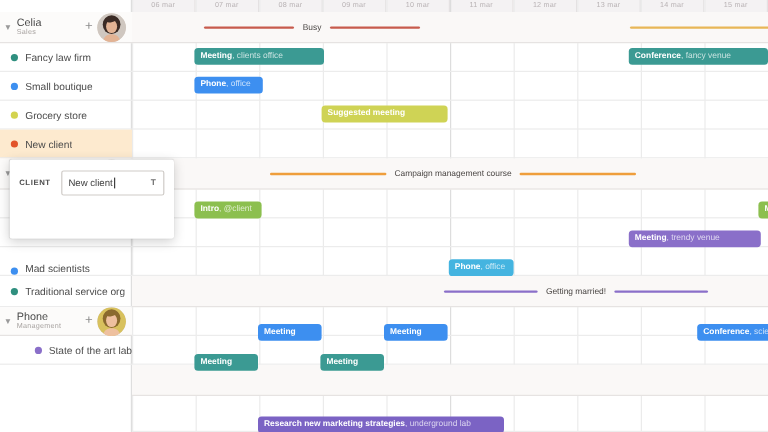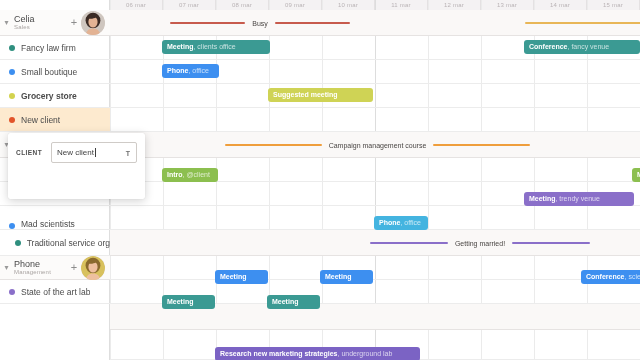--- a/index.html
+++ b/index.html
@@ -243,21 +243,21 @@
         </div>
       </div>
       <div class="side-row" style="top: 60px; height: 24px;">
         <div class="dot" style="background: rgb(61, 143, 240);"></div>
         <div class="client-name">Small boutique</div>
       </div>
       <div class="side-row" style="top: 36px; height: 24px;">
         <div class="dot" style="background: rgb(47, 143, 127);"></div>
         <div class="client-name">Fancy law firm</div>
       </div>
-      <div class="side-row" style="top: 84px; height: 24px; font-weight: bold;">
+      <div class="side-row" style="top: 84px; height: 24px;">
         <div class="dot" style="background: rgb(211, 211, 79);"></div>
         <div class="client-name">Grocery store</div>
       </div>
       <div class="side-row selected" style="top: 108px; height: 24px;">
         <div class="dot" style="background: rgb(226, 84, 42);"></div>
         <div class="client-name">New client</div>
       </div>
       <div class="side-row person" style="top: 132px; height: 26px;">
         <div class="chev">▾</div>
         <div class="person-text">
@@ -280,42 +280,42 @@
         <div class="client-name">Up and coming corp</div>
       </div>
       <div class="side-row" style="top: 182px; height: 24px;">
         <div class="dot" style="background: rgb(59, 191, 212);"></div>
         <div class="client-name">Creative collective</div>
       </div>
       <div class="side-row" style="top: 206px; height: 24px; align-items: flex-end;">
         <div class="dot" style="background: rgb(61, 143, 240);"></div>
         <div class="client-name">Mad scientists</div>
       </div>
-      <div class="side-row" style="top: 230px; height: 26px; justify-content: flex-end;">
+      <div class="side-row" style="top: 230px; height: 26px;">
         <div class="dot" style="background: rgb(47, 143, 127);"></div>
         <div class="client-name">Traditional service org</div>
       </div>
       <div class="side-row person" style="top: 256px; height: 24px;">
         <div class="chev">▾</div>
         <div class="person-text">
           <div class="person-name">Phone</div>
           <div class="person-role">Management</div>
         </div>
         <div class="plus-btn">+</div>
         <div class="avatar">
           <svg viewBox="0 0 24 24">
             <circle cx="12" cy="12" r="12" fill="#d8c15d"></circle>
             <ellipse cx="12" cy="9.5" rx="7.4" ry="7.8" fill="#8a6a2e"></ellipse>
             <ellipse cx="12" cy="11" rx="4.6" ry="5.6" fill="#eec09f"></ellipse>
             <path d="M4.7 24c.5-4.4 3.6-6.4 7.3-6.4s6.8 2 7.3 6.4z" fill="#eec09f"></path>
             <path d="M4.8 9.6c.3-4.4 3.3-6.6 7.2-6.6s6.9 2.2 7.2 6.6c-1.1-2.3-2.6-3-4.2-3.4-2 1.6-6.6 2-8 .8-.9.6-1.7 1.4-2.2 2.6z" fill="#8a6a2e"></path>
           </svg>
         </div>
       </div>
-      <div class="side-row" style="top: 280px; height: 24px;">
+      <div class="side-row" style="top: 280px; height: 24px; justify-content: flex-end;">
         <div class="dot" style="background: rgb(138, 111, 201);"></div>
         <div class="client-name">State of the art lab</div>
       </div>
     </div>
 
   <div id="popup">
     <div class="field-row">
       <div class="field-label">CLIENT</div>
       <div class="field-box active">
         <span class="field-value">New client</span>

